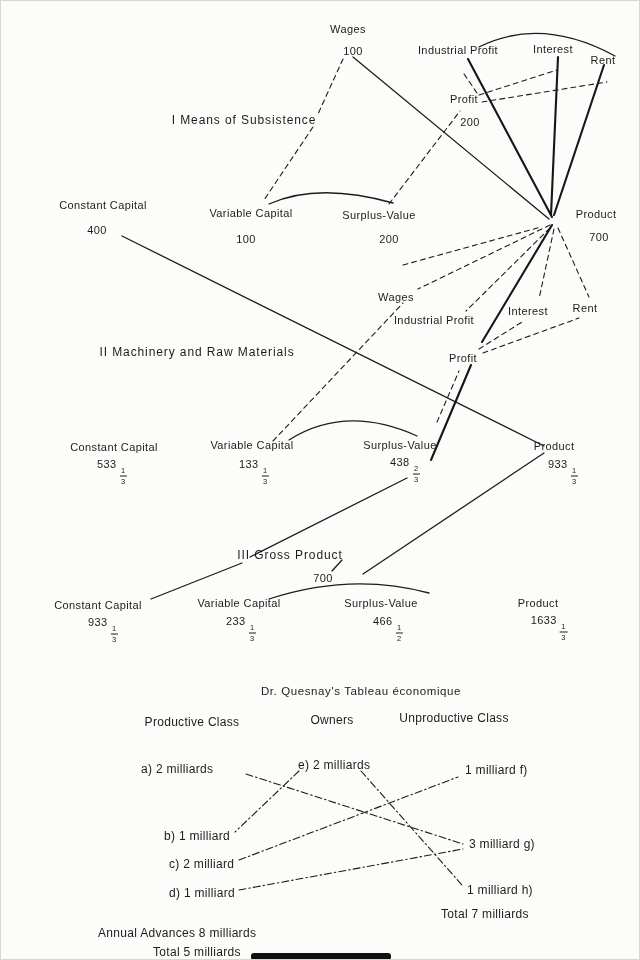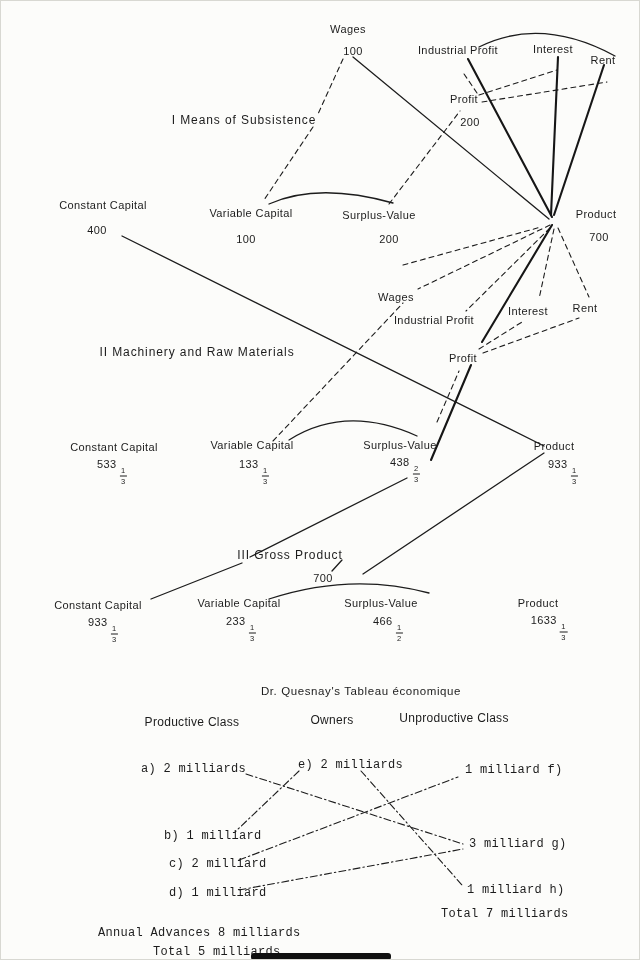--- a/index.html
+++ b/index.html
@@ -8,21 +8,21 @@
     background:#fcfcfa;
     font-family:"Liberation Sans", sans-serif;
     color:#1c1c1c;overflow:hidden;
     border:1px solid #d8d8d2;box-sizing:border-box;
   }
   .lbl{
     position:absolute;transform:translate(-50%,-50%);
     white-space:nowrap;font-size:11px;letter-spacing:.4px;
     color:#1c1c1c;
   }
-  .left{transform:translate(0,-50%);font-family:Liberation Mono, monospace;}
+  .left{transform:translate(0,-50%);}
   .title{font-size:12px;letter-spacing:.9px;}
   .qsmall{font-size:12px;letter-spacing:.3px;text-align:center;}
   .frac{
     display:inline-flex;flex-direction:column;align-items:center;
     font-size:7.5px;line-height:1;vertical-align:-5px;margin-left:3px;
   }
   .frac .n{border-bottom:1px solid #1c1c1c;padding:0 1.5px 1px;}
   .frac .d{padding-top:1px;}
   svg#lines{position:absolute;left:0;top:0;}
   .ln{stroke:#1c1c1c;stroke-width:1.3;fill:none;stroke-linecap:round;}

